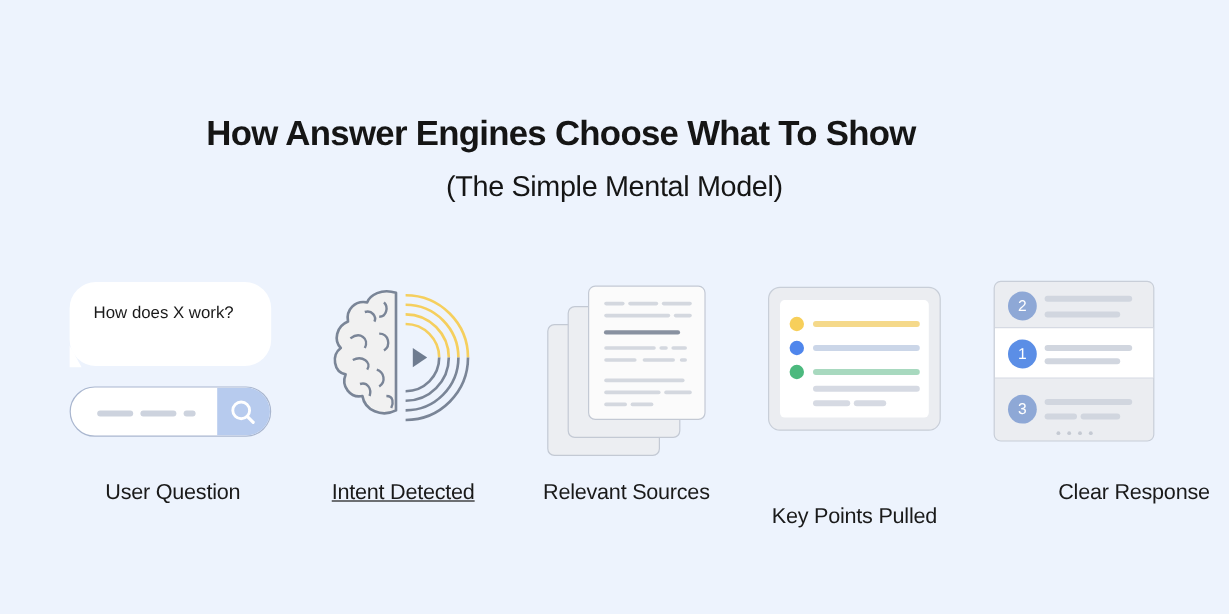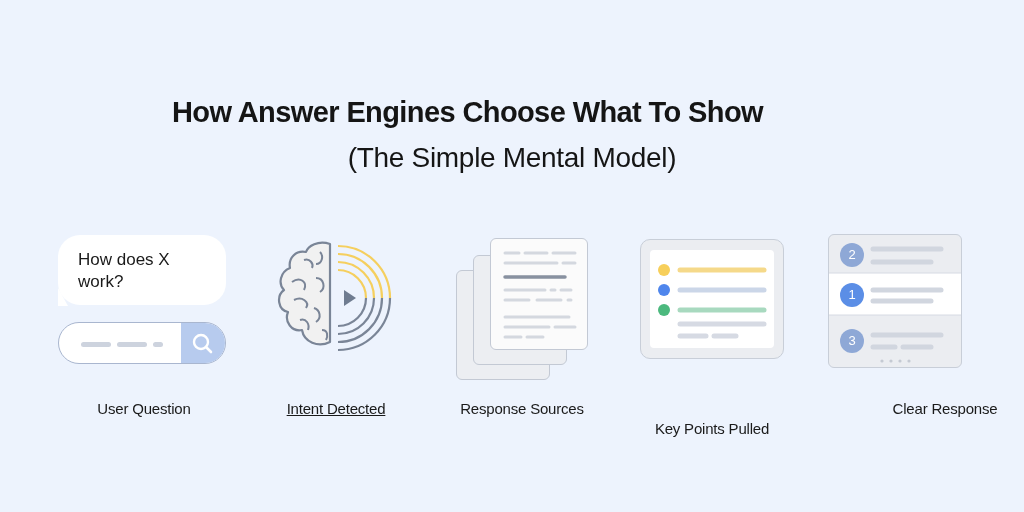--- a/index.html
+++ b/index.html
@@ -1,25 +1,25 @@
 <!DOCTYPE html>
 <html><head>
 <meta charset="utf-8">
 <style>
   * { margin:0; padding:0; box-sizing:border-box; }
   html, body { width:1024px; height:512px; overflow:hidden; background:#edf3fd; }
   body { position:relative; font-family:"Liberation Sans", "DejaVu Sans", sans-serif; color:#151515; }
   .title { position:absolute; left:0; width:935px; top:96px; text-align:center; font-size:29px; font-weight:bold; letter-spacing:-0.6px; }
-  .subtitle { position:absolute; left:0; width:1024px; top:142px; text-align:center; font-size:28px; font-weight:normal; letter-spacing:-0.3px; }
-  .label { position:absolute; top:400px; font-size:15px; text-align:center; width:190px; color:#1a1a1a; letter-spacing:-0.2px; }
+  .subtitle { position:absolute; left:0; width:1024px; top:142px; text-align:center; font-size:24px; font-weight:normal; letter-spacing:-0.3px; }
+  .label { position:absolute; top:400px; font-size:18px; text-align:center; width:190px; color:#1a1a1a; letter-spacing:-0.2px; }
   .abs { position:absolute; }
 
   
   .bubble { left:58px; top:235px; width:168px; height:70px; background:#fff; border-radius:22px; }
-  .bubble-text { position:absolute; left:20px; top:14px; font-size:17px; line-height:22px; color:#1a1a1a; }
+  .bubble-text { position:absolute; left:20px; top:14px; font-size:14px; line-height:22px; color:#1a1a1a; }
   .bubble-tail { left:58px; top:288px; width:0; height:0; border-left:10px solid #fff; border-top:18px solid transparent; }
   .searchbar { left:58px; top:322px; width:168px; height:42px; background:#fff; border:1.5px solid #a9b6cf; border-radius:21px; overflow:hidden; }
   .search-dash { position:absolute; top:19px; height:5px; background:#cdd3de; border-radius:3px; }
   .search-btn { position:absolute; right:0; top:0; width:44px; height:100%; background:#b7cbee; }
 </style>
 </head>
 <body>
 
 <div class="title">How Answer Engines Choose What To Show</div>
 <div class="subtitle">(The Simple Mental Model)</div>
@@ -94,21 +94,21 @@
           <line x1="77" y1="61" x2="80" y2="61"></line>
         <line x1="14" y1="78" x2="78" y2="78"></line>
         <line x1="14" y1="88" x2="58" y2="88"></line>
           <line x1="64" y1="88" x2="84" y2="88"></line>
         <line x1="14" y1="98" x2="30" y2="98"></line>
           <line x1="36" y1="98" x2="52" y2="98"></line>
       </g>
       <line x1="14" y1="38" x2="74" y2="38" stroke="#8891a0" stroke-width="3.5" stroke-linecap="round"></line>
     </svg>
   </div>
-  <div class="label" style="left:427px;">Response Sources</div>
+  <div class="label" style="left:427px;">Relevant Sources</div>
 </div>
 
 <div>
   <div class="abs" style="left:640px;top:239px;width:144px;height:120px;background:#ebedf1;border:1.5px solid #c8ced8;border-radius:10px;">
     <div class="abs" style="left:9px;top:10px;width:124px;height:98px;background:#fff;border-radius:4px;">
       <svg width="124" height="98" viewBox="0 0 124 98">
         <circle cx="14" cy="20" r="6" fill="#f7cf5a"></circle>
         <circle cx="14" cy="40" r="6" fill="#4f86ec"></circle>
         <circle cx="14" cy="60" r="6" fill="#4cb97e"></circle>
         <g stroke-linecap="round" stroke-width="5">

